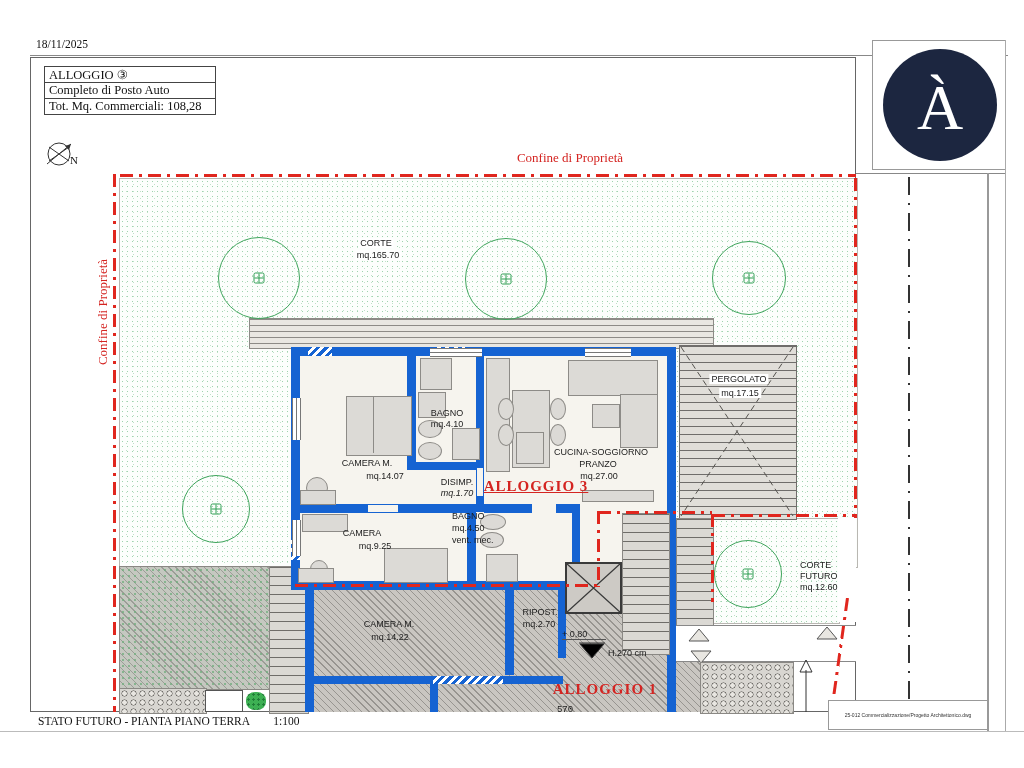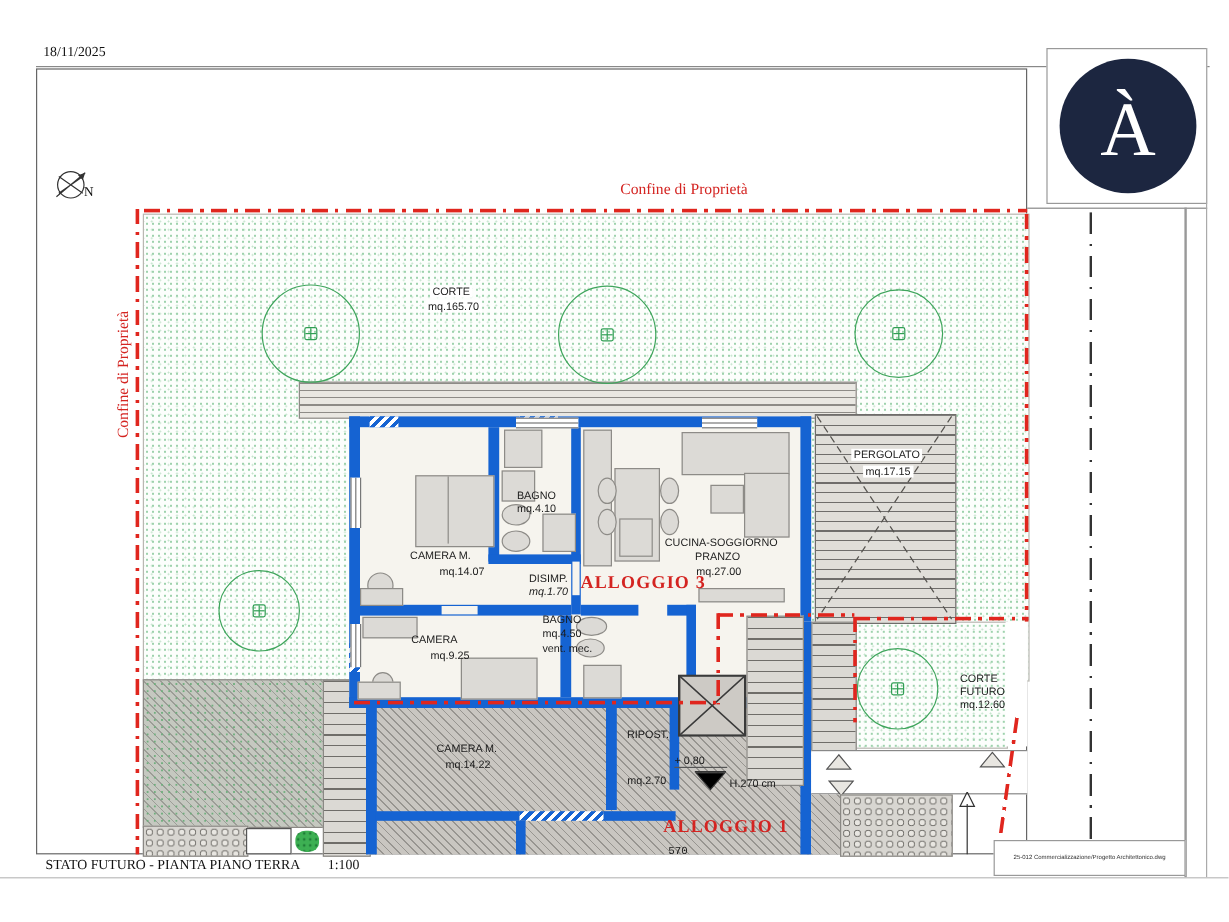--- a/index.html
+++ b/index.html
@@ -55,20 +55,25 @@
 </head>
 <body>
 
 <div id="canvas">
 
   <div class="abs serif" style="left:36px;top:38px;font-size:11.5px;color:#111;">18/11/2025</div>
   <div class="line" style="left:30px;top:55px;width:978px;height:1px;"></div>
 
   <div class="abs" style="left:30px;top:57px;width:826px;height:655px;border:1px solid #666;box-sizing:border-box;"></div>
 
+  <div class="abs" style="left:44px;top:66px;width:172px;">
+    <div class="title-row">ALLOGGIO ③</div>
+    <div class="title-row">Completo di Posto Auto</div>
+    <div class="title-row">Tot. Mq. Commerciali: 108,28</div>
+  </div>
 
   <svg class="abs" style="left:44px;top:138px;" width="32" height="32">
     <circle cx="15" cy="16" r="11" fill="none" stroke="#333" stroke-width="1"></circle>
     <path d="M5,9 L25,23 M25,9 L5,23 M3,26 L27,6" stroke="#333" stroke-width="1" fill="none"></path>
     <path d="M27,6 L21,8 L25,12 Z" fill="#333"></path>
   </svg>
   <div class="abs serif" style="left:70px;top:154px;font-size:11px;color:#111;">N</div>
 
   <div class="abs" style="left:872px;top:40px;width:134px;height:130px;border:1px solid #999;box-sizing:border-box;background:#fff;">
     <div class="abs" style="left:10px;top:8px;width:114px;height:112px;border-radius:50%;background:#1c2640;">
@@ -204,30 +209,30 @@
 
   <div class="lbl" style="left:367px;top:458px;">CAMERA  M.</div>
   <div class="lbl" style="left:385px;top:471px;">mq.14.07</div>
   <div class="lbl" style="left:447px;top:408px;">BAGNO</div>
   <div class="lbl" style="left:447px;top:419px;">mq.4.10</div>
   <div class="lbl" style="left:457px;top:477px;">DISIMP.</div>
   <div class="lbl" style="left:457px;top:488px;font-style:italic;">mq.1.70</div>
   <div class="lbl" style="left:601px;top:447px;">CUCINA-SOGGIORNO</div>
   <div class="lbl" style="left:598px;top:459px;">PRANZO</div>
   <div class="lbl" style="left:599px;top:471px;">mq.27.00</div>
-  <div class="red-lbl" style="left:536px;top:478px;">ALLOGGIO 3</div>
+  <div class="red-lbl" style="left:536px;top:478px;text-decoration:underline;">ALLOGGIO 3</div>
   <div class="lbl" style="left:362px;top:528px;">CAMERA</div>
   <div class="lbl" style="left:375px;top:541px;">mq.9.25</div>
   <div class="lbl left" style="left:452px;top:511px;">BAGNO</div>
   <div class="lbl left" style="left:452px;top:523px;">mq.4.50</div>
   <div class="lbl left" style="left:452px;top:535px;">vent. mec.</div>
   <div class="lbl" style="left:389px;top:619px;">CAMERA  M.</div>
   <div class="lbl" style="left:390px;top:632px;">mq.14.22</div>
   <div class="lbl" style="left:540px;top:607px;">RIPOST.</div>
-  <div class="lbl" style="left:539px;top:619px;margin-top:26px;">mq.2.70</div>
+  <div class="lbl" style="left:539px;top:619px;">mq.2.70</div>
   <div class="red-lbl" style="left:605px;top:681px;">ALLOGGIO 1</div>
   <div class="lbl" style="left:565px;top:705px;font-family:Liberation Mono, monospace;">570</div>
 
   <div class="lbl left ulbl" style="left:562px;top:629px;width:44px;">+ 0,80</div>
   <svg class="abs" style="left:578px;top:642px;" width="28" height="18">
     <path d="M1,1 L27,1" stroke="#333" stroke-width="1"></path>
     <polygon points="2,2 26,2 14,16" fill="#000" stroke="#333"></polygon>
   </svg>
   <div class="lbl left" style="left:608px;top:648px;">H.270  cm</div>
   <div class="lbl left ulbl" style="left:714px;top:633px;width:44px;">+ 0,75</div>

